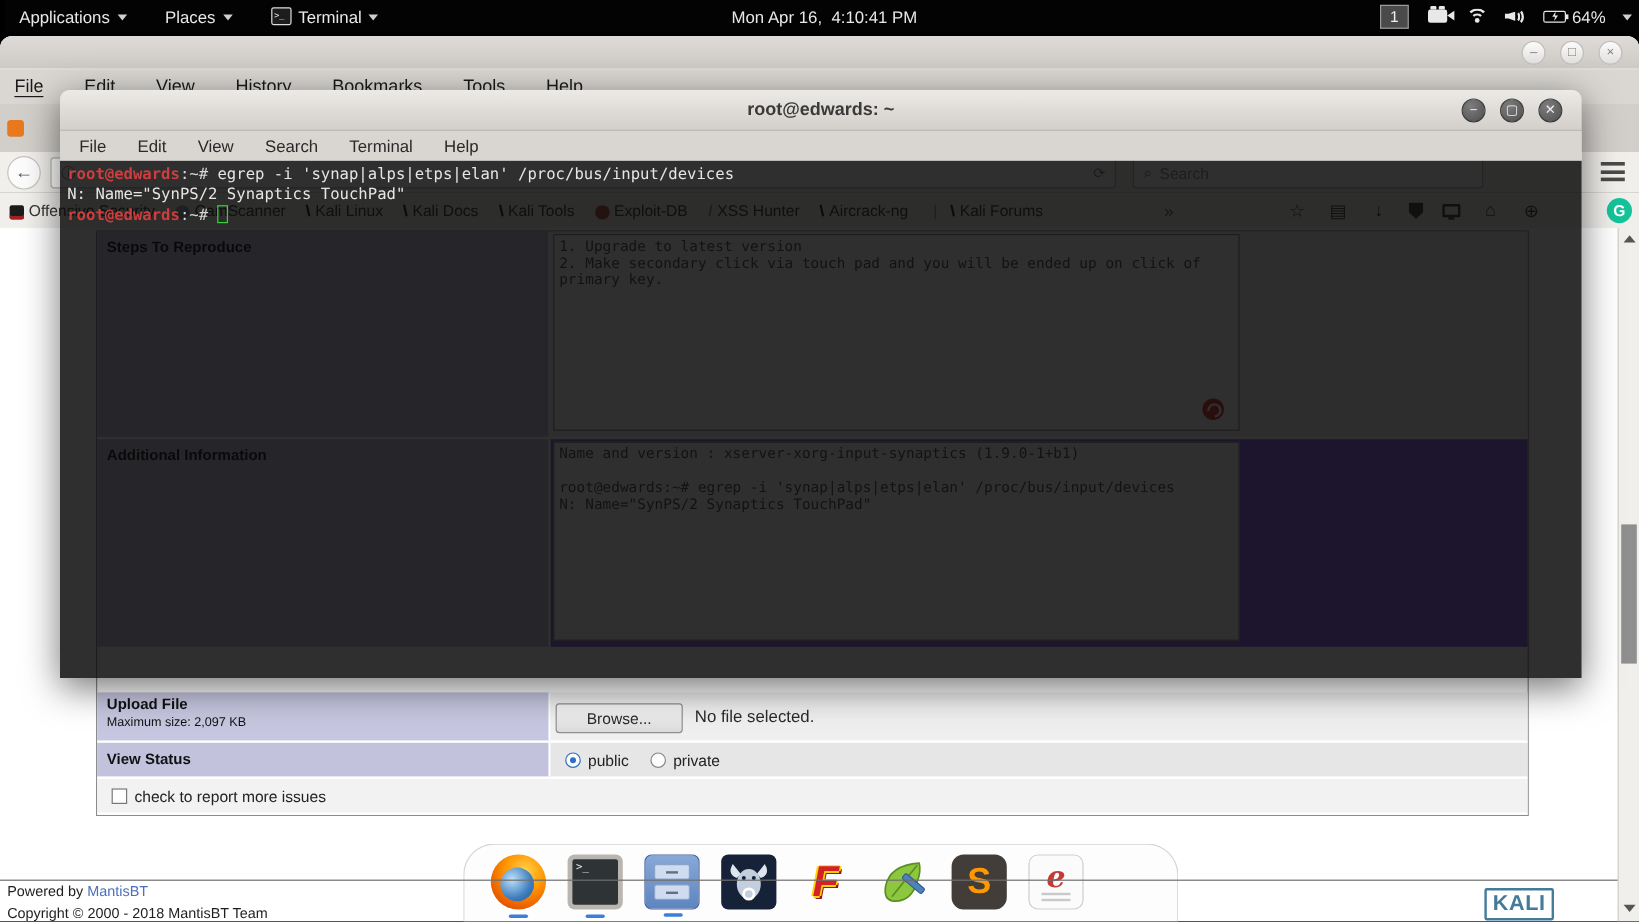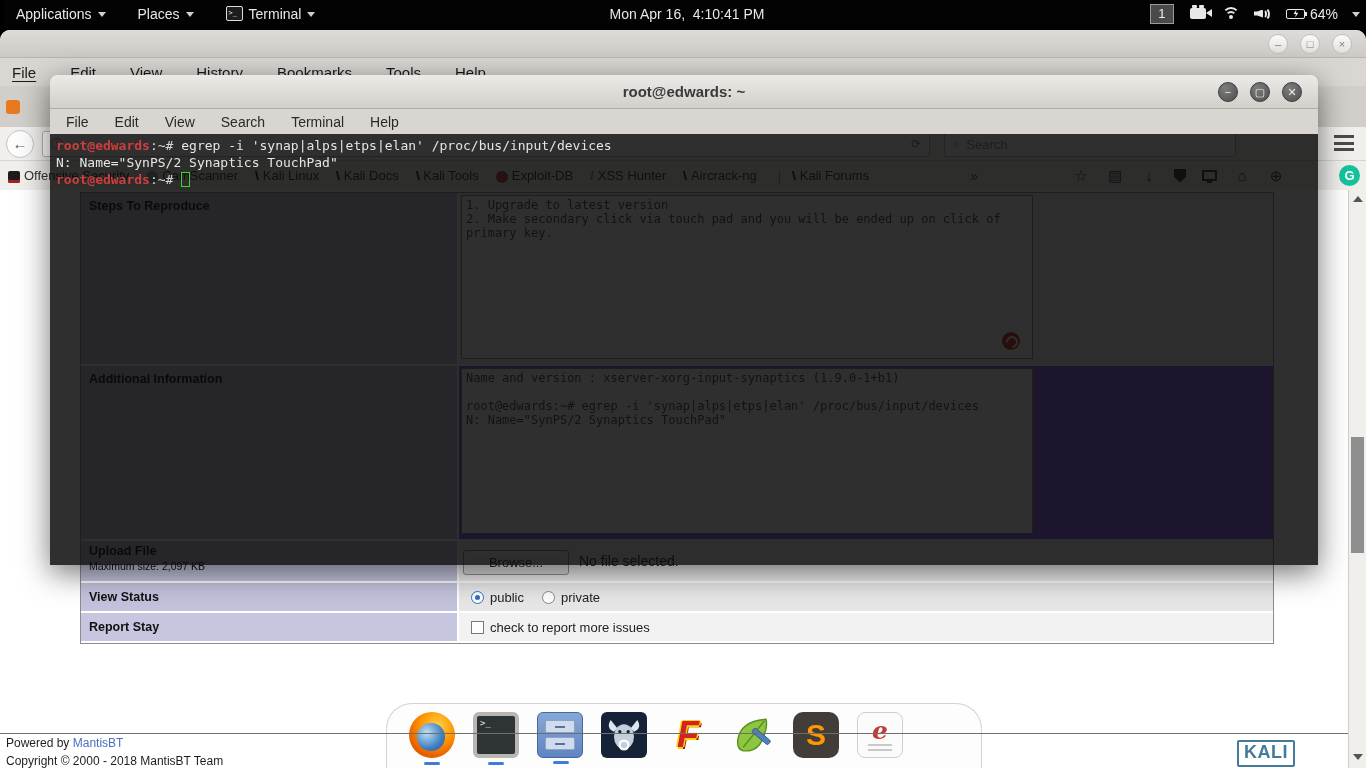--- a/index.html
+++ b/index.html
@@ -238,41 +238,40 @@
         </div>
         <div class="frow">
           <div class="fl" style="background:#c6c6e0;">Additional Information</div>
           <div class="fv" style="background:#8b5cf6;">
             <textarea class="ta" style="height: 166px;">Name and version : xserver-xorg-input-synaptics (1.9.0-1+b1)
 
 root@edwards:~# egrep -i 'synap|alps|etps|elan' /proc/bus/input/devices
 N: Name="SynPS/2 Synaptics TouchPad"</textarea>
           </div>
         </div>
-        <div class="frow" style="height:42px;">
+        <div class="frow" style="height:42px;margin-top:36px;">
           <div class="fl" style="background:#c6c6e0; padding-top:3px;">
             <div>Upload File</div>
             <div class="hint">Maximum size: 2,097 KB</div>
           </div>
           <div class="fv" style="background:#efefef; display:flex; align-items:center;">
             <button class="browse">Browse...</button>
             <span class="nofile">No file selected.</span>
           </div>
         </div>
         <div class="frow" style="height:30px;">
           <div class="fl" style="background:#c2c2dd; padding-top:7px;">View Status</div>
           <div class="fv" style="background:#e6e6e6; display:flex; align-items:center; padding-left:12px;">
             <span class="radio sel"></span>
             <span class="opt-label">public</span>
             <span class="radio"></span>
             <span class="opt-label">private</span>
           </div>
         </div>
         <div class="frow" style="height:30px;">
-          <div class="fl" style="background:#c6c6e0; padding-top:7px;">Report Stay</div>
           <div class="fv" style="background:#f2f2f2; display:flex; align-items:center; padding-left:12px;">
             <span class="chk"></span>
             <span class="opt-label">check to report more issues</span>
           </div>
         </div>
       </div>
 
       <span class="gbadge"></span>
 
       <div class="pfoot">

